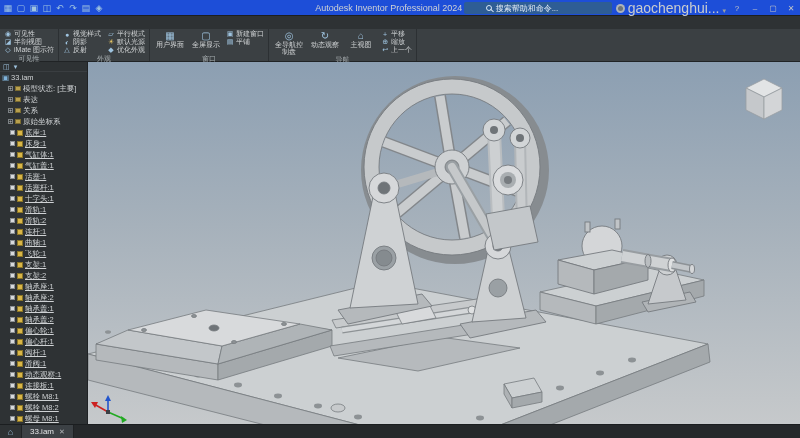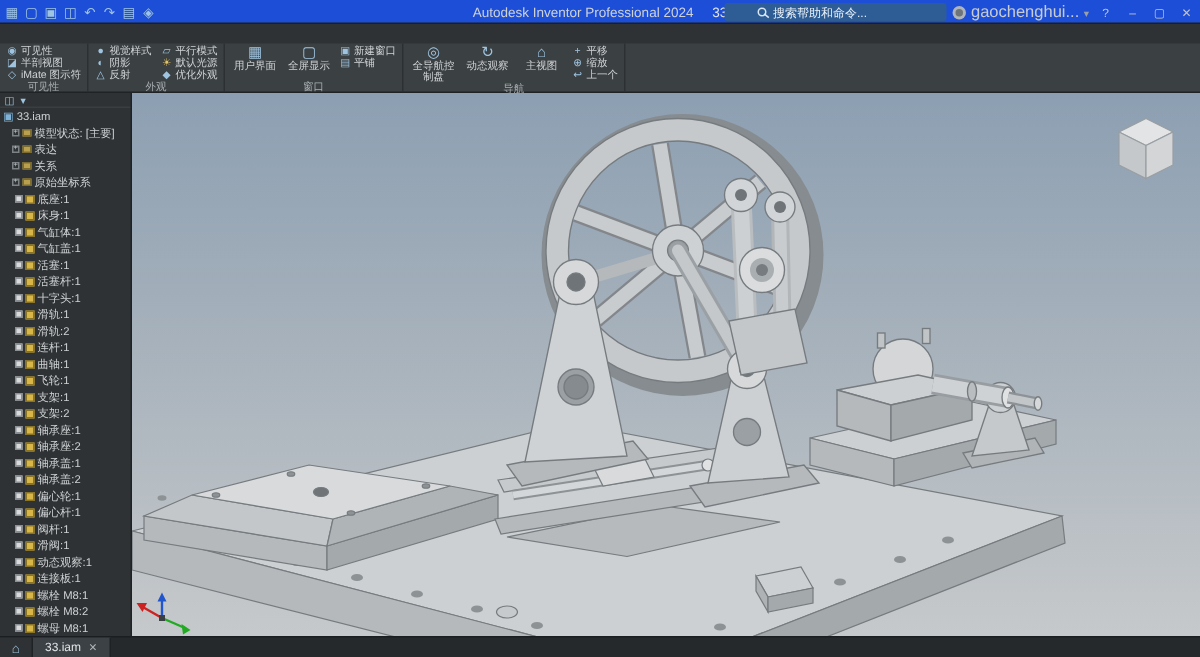--- a/index.html
+++ b/index.html
@@ -9,21 +9,21 @@
   
   .titlebar { position:absolute; left:0; top:0; width:800px; height:16px; background:#1d4ed8; border-bottom:1px solid #1c1f21; }
   .qa { position:absolute; left:2px; top:0; height:16px; display:flex; align-items:center; gap:1px; }
   .qa-icon { width:12px; height:12px; display:inline-flex; align-items:center; justify-content:center; color:#9fc4e0; font-size:9px; }
   .win-title { position:absolute; left:0; right:0; top:0; height:16px; text-align:center; font-size:9px; line-height:16px; color:#cfd2d4; pointer-events:none; }
   .win-title .doc { margin-left:10px; color:#e2e4e6; }
   .tb-right { position:absolute; right:0; top:0; height:16px; display:flex; align-items:center; gap:4px; padding-right:2px; }
   .searchbox { display:flex; align-items:center; gap:4px; width:148px; height:12px; background:#2e5d95; border-radius:2px; padding:0 22px; color:#e8f0f8; font-size:8px; }
   .lens { position:relative; width:6px; height:6px; border:1px solid #d8e7f6; border-radius:50%; flex:0 0 auto; }
   .lens::after { content:""; position:absolute; width:4px; height:1px; background:#d8e7f6; right:-3px; bottom:-1px; transform:rotate(40deg); }
-  .userbox { display:flex; align-items:center; gap:3px; font-size:11px; color:#c9ccce; }
+  .userbox { display:flex; align-items:center; gap:3px; font-size:14px; color:#c9ccce; }
   .avatar { width:9px; height:9px; border-radius:50%; background:#aeb4b9; position:relative; overflow:hidden; }
   .avatar::after { content:""; position:absolute; left:2px; top:2px; width:5px; height:5px; border-radius:50%; background:#6d747a; }
   .caret-glyph::before { content:"▾"; font-size:7px; color:#9aa0a4; }
   .winbtn { width:14px; height:16px; display:inline-flex; align-items:center; justify-content:center; font-size:8px; color:#c2c5c7; }
 
   
   .tabrow { position:absolute; left:0; top:16px; width:800px; height:13px; background:#303437; display:flex; align-items:stretch; padding-left:2px; }
   .ribbon-tab { padding:0 6px; font-size:8px; color:#bfc3c5; display:flex; align-items:center; white-space:nowrap; }
   .ribbon-tab[data-active="true"] { background:#3b4043; color:#ffffff; }
 
@@ -71,21 +71,21 @@
   [data-name="browser-filter-icon"]::before { content:"◫"; }
   [data-name="assembly-doc-icon"]::before { content:"▣"; color:#7fb2d9; }
   [data-name="home-tab-icon"]::before { content:"⌂"; }
 
   
   .browser { position:absolute; left:0; top:62px; width:88px; bottom:14px; background:#2e3234; border-right:1px solid #1f2224; overflow:hidden; }
   .btoolbar { height:10px; display:flex; align-items:center; gap:4px; padding:0 3px; border-bottom:1px solid #3a3e41; font-size:7px; color:#a8adb0; }
   .tree { font-size:7.5px; }
   .trow { height:11px; display:flex; align-items:center; gap:2px; padding-left:2px; white-space:nowrap; color:#cfd2d4; overflow:hidden; }
   .trow.special { padding-left:8px; }
-  .trow.part { padding-left:10px; }
+  .trow.part { padding-left:10px;text-decoration:underline; }
   .expander { width:5px; height:5px; flex:0 0 auto; border:1px solid #7d8285; font-size:5px; line-height:3px; text-align:center; color:#c9ccce; }
   .expander::before { content:"+"; }
   .chk { width:5px; height:5px; flex:0 0 auto; border:1px solid #8b9094; background:#d8dadc; }
   .pic { width:6px; height:6px; flex:0 0 auto; background:#d9b648; border:1px solid #8a7526; }
   .fic { width:6px; height:5px; flex:0 0 auto; background:#b8a04e; border:1px solid #7c6c30; }
 
   
   .viewport { position:absolute; left:88px; top:62px; width:712px; bottom:14px; background:linear-gradient(180deg,#8c9fb2 0%,#a6b1bb 45%,#c6c9cb 100%); }
   .viewport svg { position:absolute; left:0; top:0; }
 

